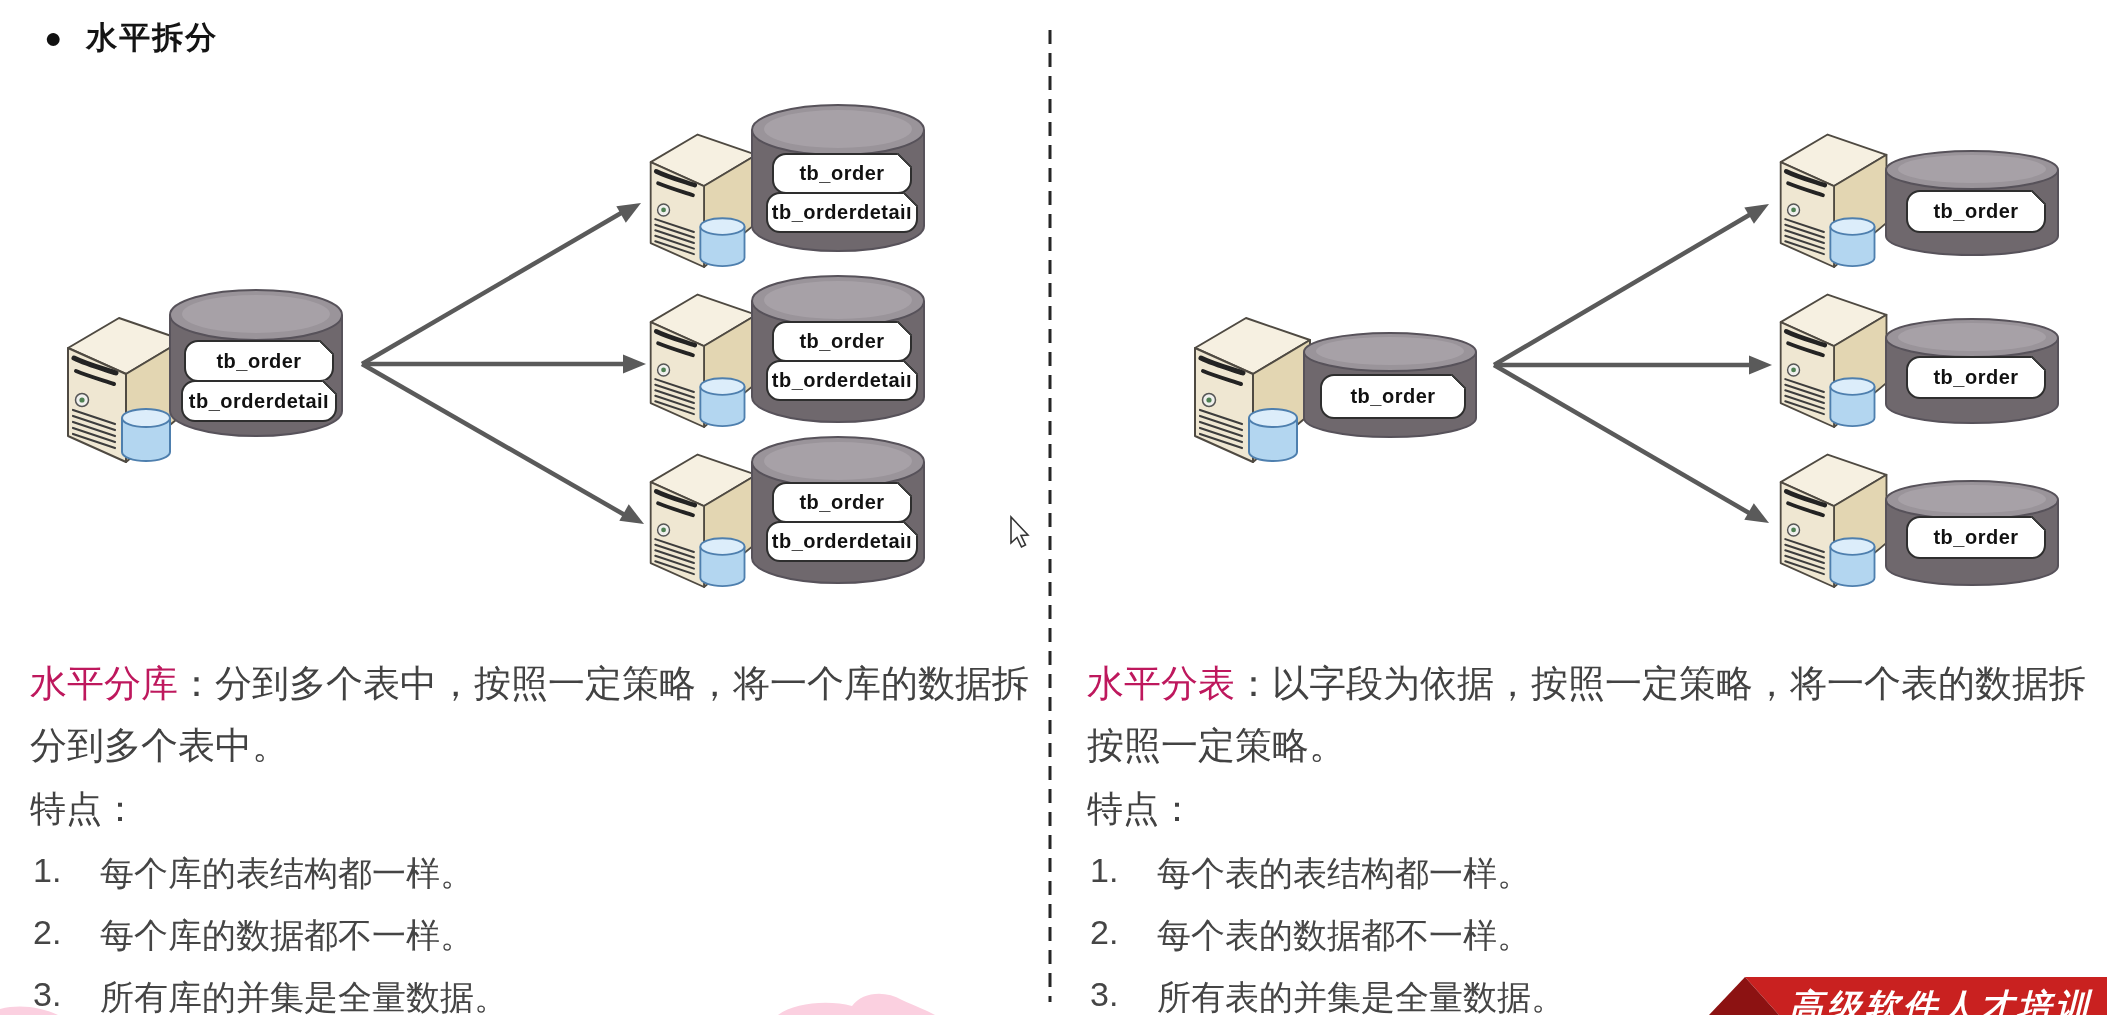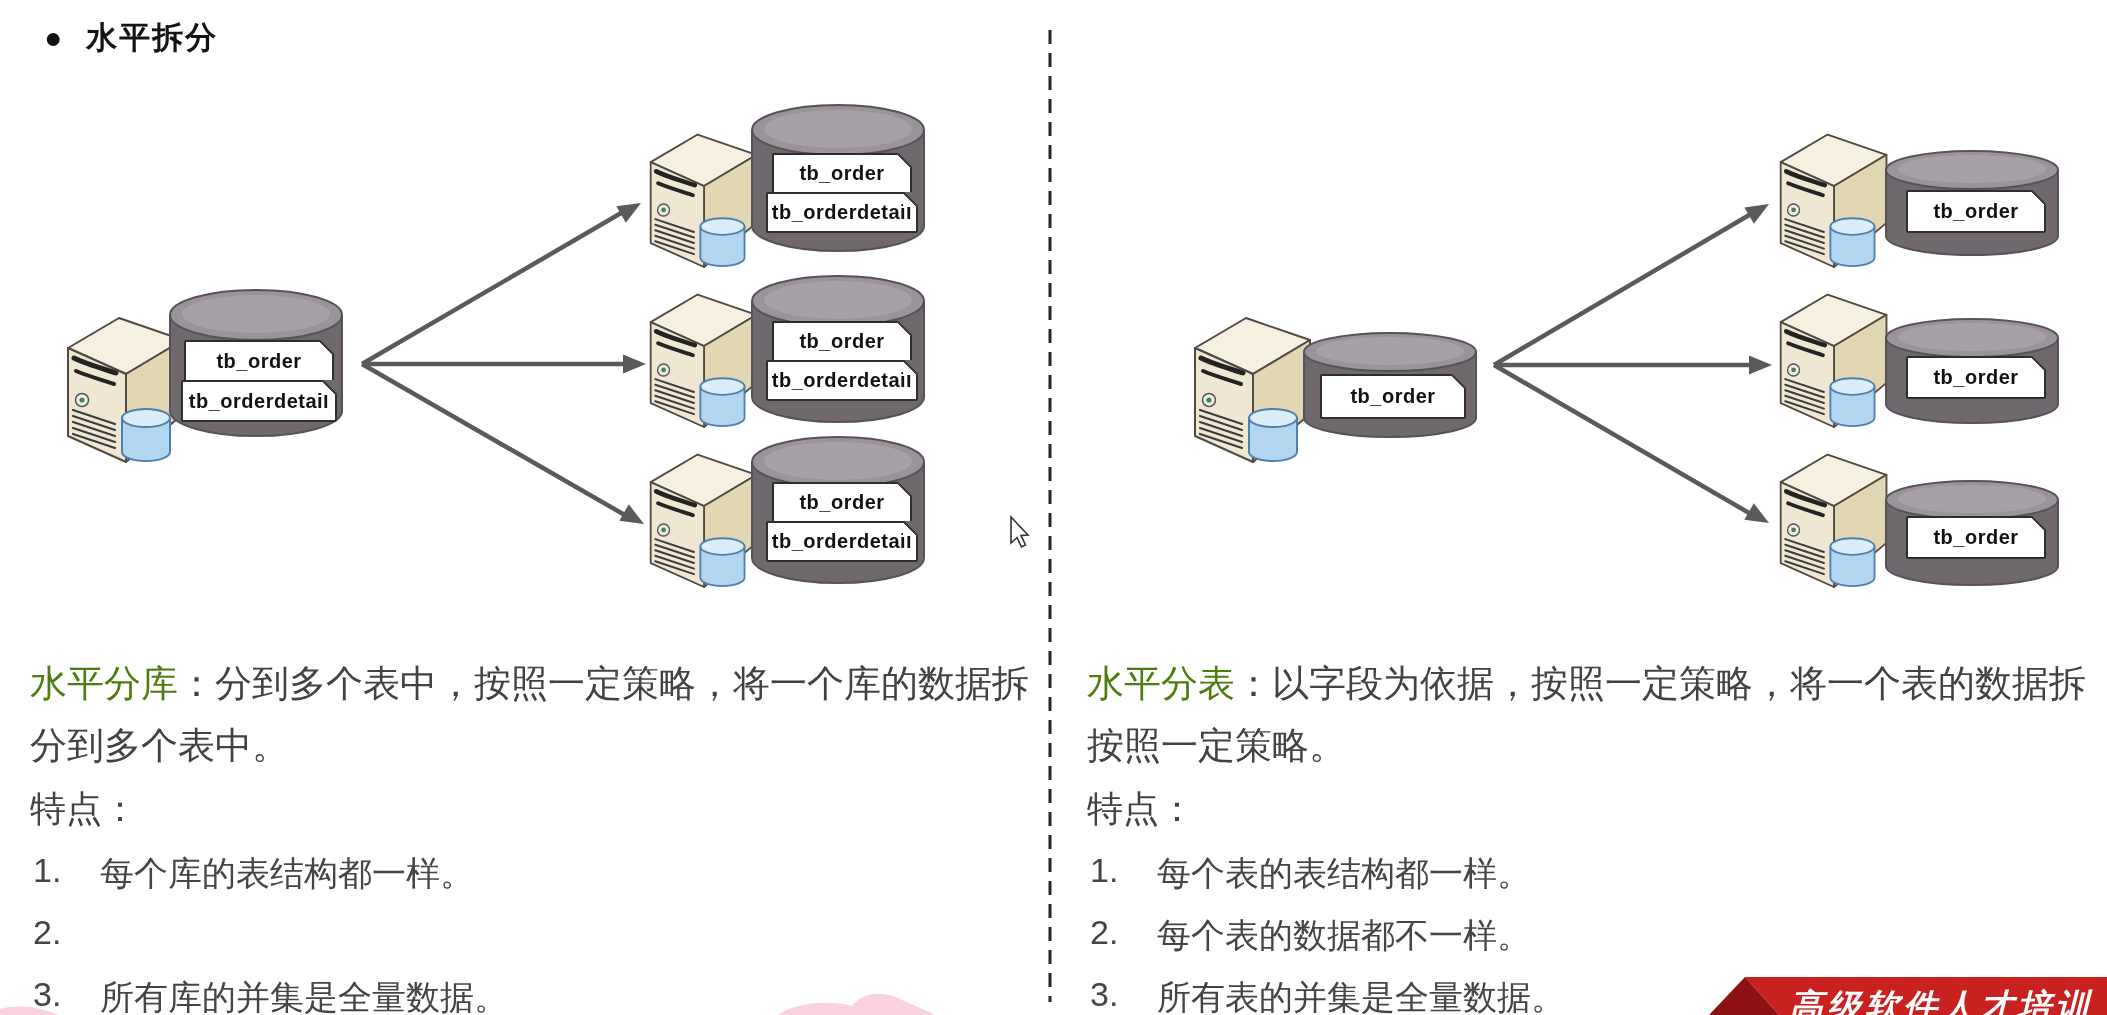--- a/index.html
+++ b/index.html
@@ -7,22 +7,22 @@
        font-family:"Liberation Sans","DejaVu Sans",sans-serif;}
   .abs{position:absolute;}
   .canvas{position:absolute;left:0;top:0;width:2107px;height:1015px;}
   .title-row{left:44px;top:22px;display:flex;align-items:center;gap:24px;color:#141414;}
   .title-bullet{font-size:30px;line-height:1;color:#111;}
   .title-text{font-size:31px;font-weight:700;line-height:1;letter-spacing:2px;}
   .line{white-space:nowrap;font-size:37px;line-height:1.15;color:#424242;}
   .feat{font-size:36px;}
   .item{display:flex;font-size:34px;color:#454545;white-space:nowrap;}
   .item .num{width:67px;flex:0 0 67px;}
-  .term{color:#4d7c0f;}
-  .note{position:absolute;background:#ffffff;border:2px solid #2e2e2e;border-radius:2px;
+  .term{color:#be185d;}
+  .note{position:absolute;background:#ffffff;border:2px solid #2e2e2e;border-radius:14px;
         display:flex;align-items:center;justify-content:center;
         font-size:20px;font-weight:600;color:#111;letter-spacing:0.5px;}
   .note::after{content:"";position:absolute;top:-2px;right:-2px;width:15px;height:15px;
         background:linear-gradient(to bottom left,#6f686d 0 44%,#3c3c3c 44% 56%,#ffffff 56%);}
   .banner-text{left:1789px;top:984px;width:318px;overflow:hidden;white-space:nowrap;
         font-family:"DejaVu Serif","Liberation Serif",serif;font-style:italic;font-weight:700;
         font-size:34px;letter-spacing:4px;color:#ffffff;}
 </style>
 </head>
 <body>
@@ -146,20 +146,21 @@
     <span class="term">水平分库</span><span>：分到多个表中，按照一定策略，将一个库的数据拆</span>
   </div>
   <div class="abs line" style="left:30px;top:725px;">分到多个表中。</div>
   <div class="abs line feat" style="left:30px;top:788px;">特点：</div>
   <div class="abs item" style="left:33px;top:851px;">
     <span class="num">1.</span>
       <span>每个库的表结构都一样。</span>
   </div>
   <div class="abs item" style="left:33px;top:913px;">
     <span class="num">2.</span>
+      <span>每个库的数据都不一样。</span>
   </div>
   <div class="abs item" style="left:33px;top:975px;">
     <span class="num">3.</span>
       <span>所有库的并集是全量数据。</span>
   </div>
 </div>
 
 <div>
   <div class="abs line" style="left:1087px;top:663px;">
     <span class="term">水平分表</span><span>：以字段为依据，按照一定策略，将一个表的数据拆</span>

